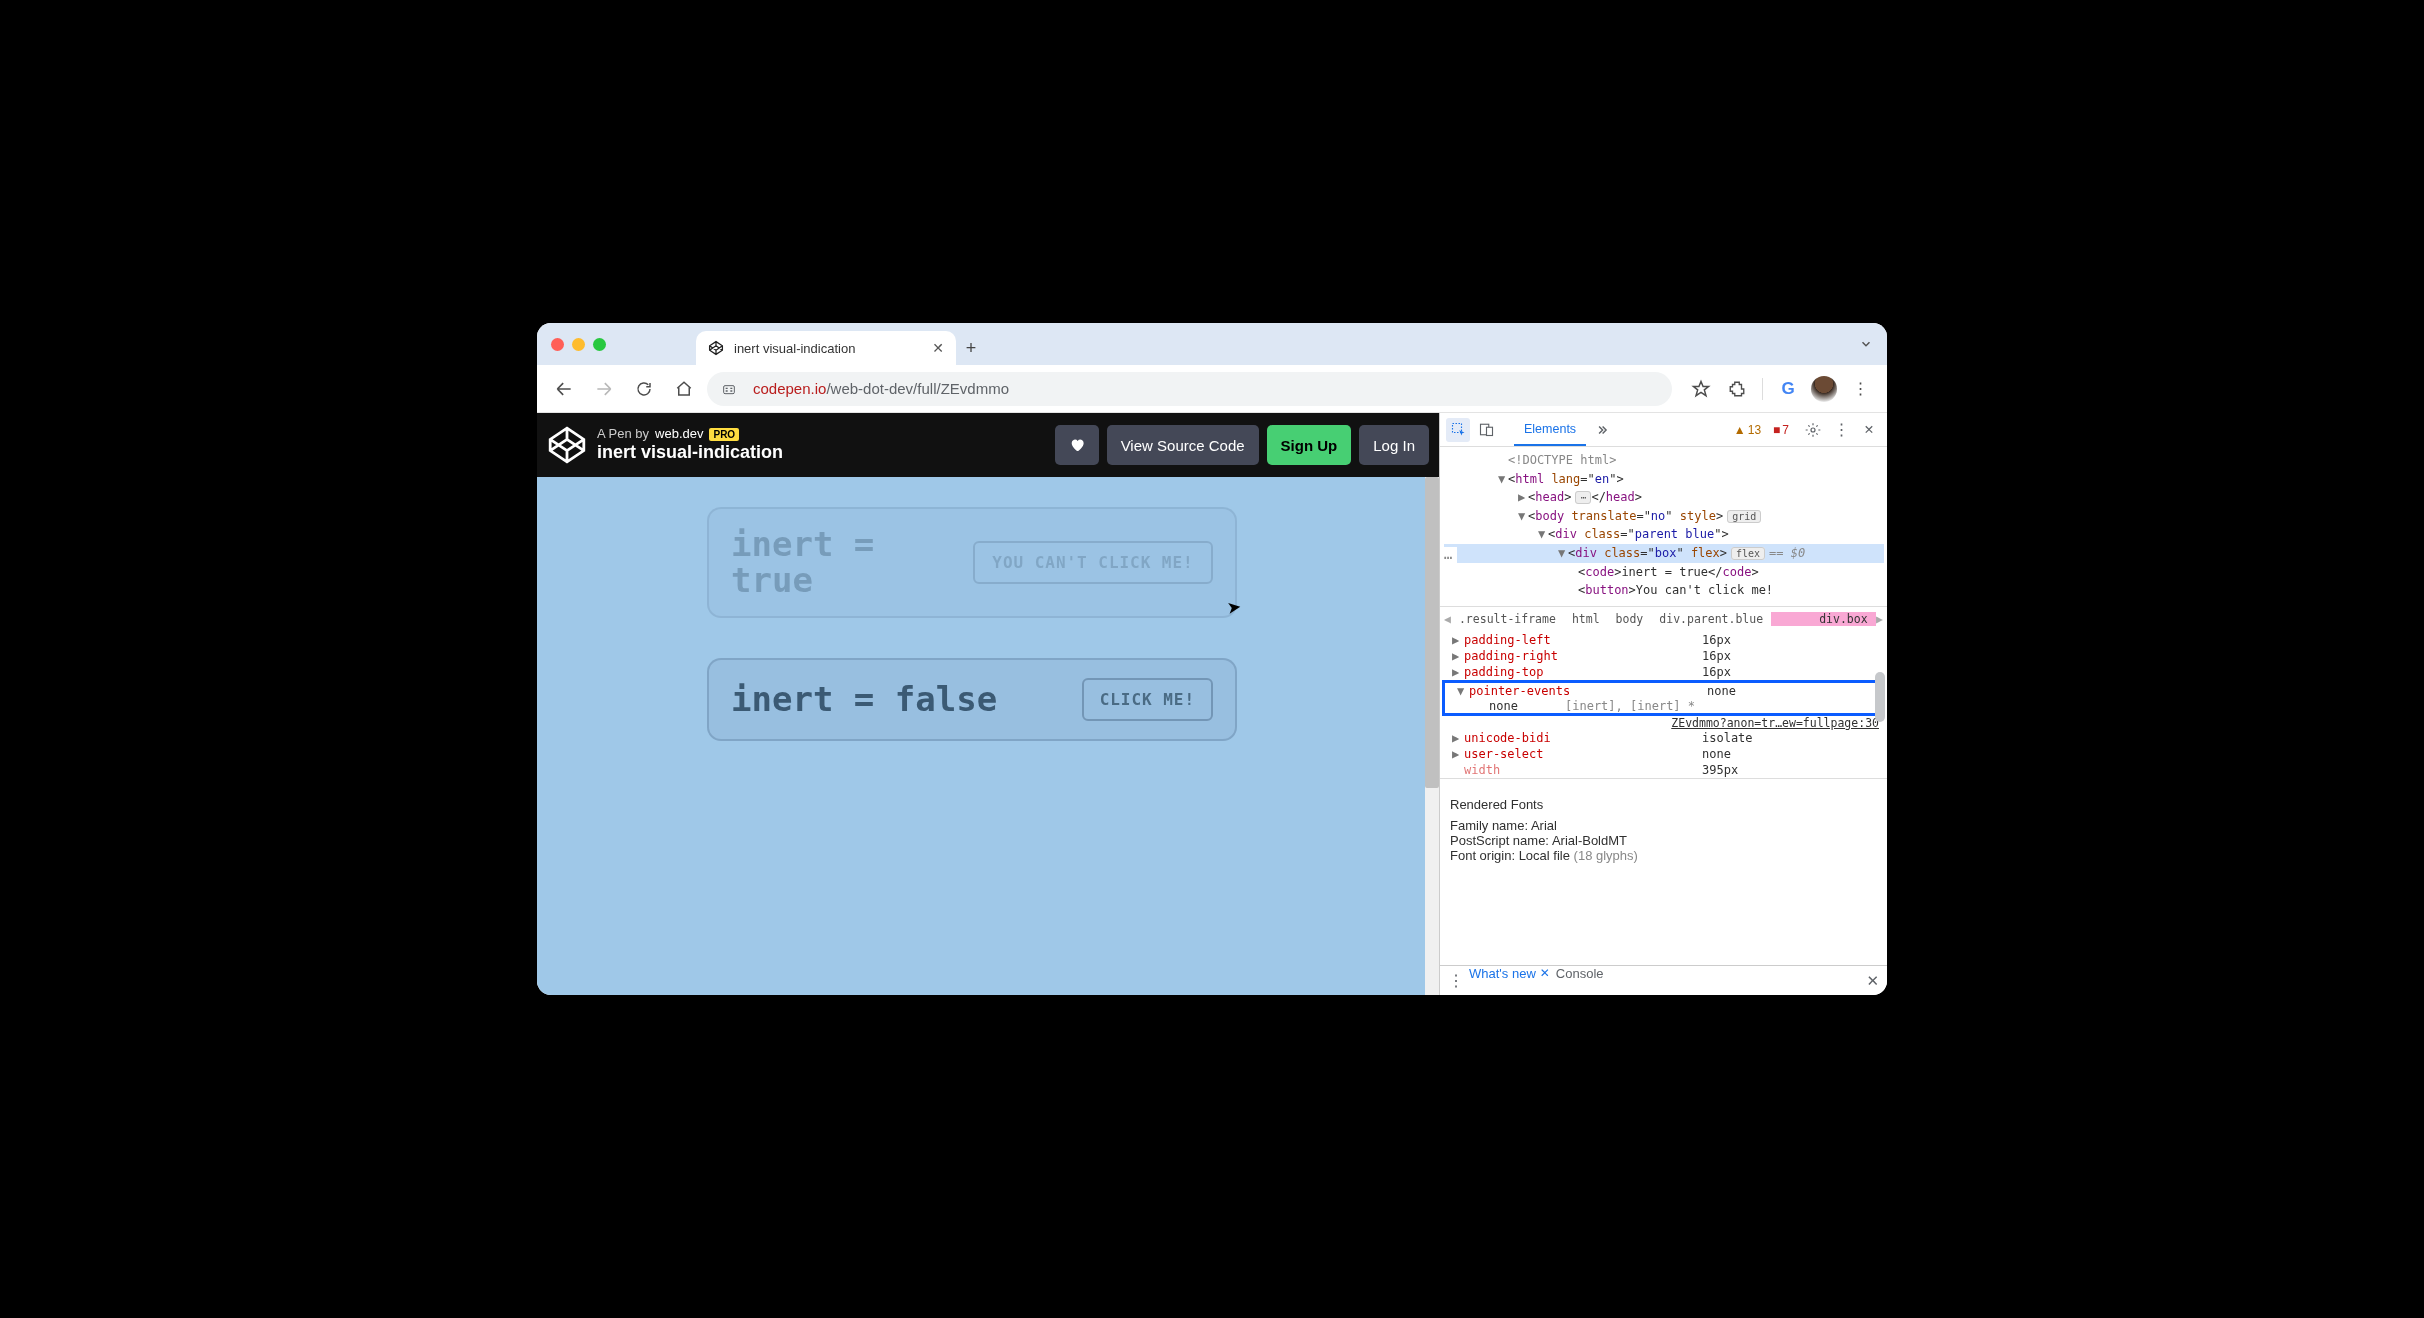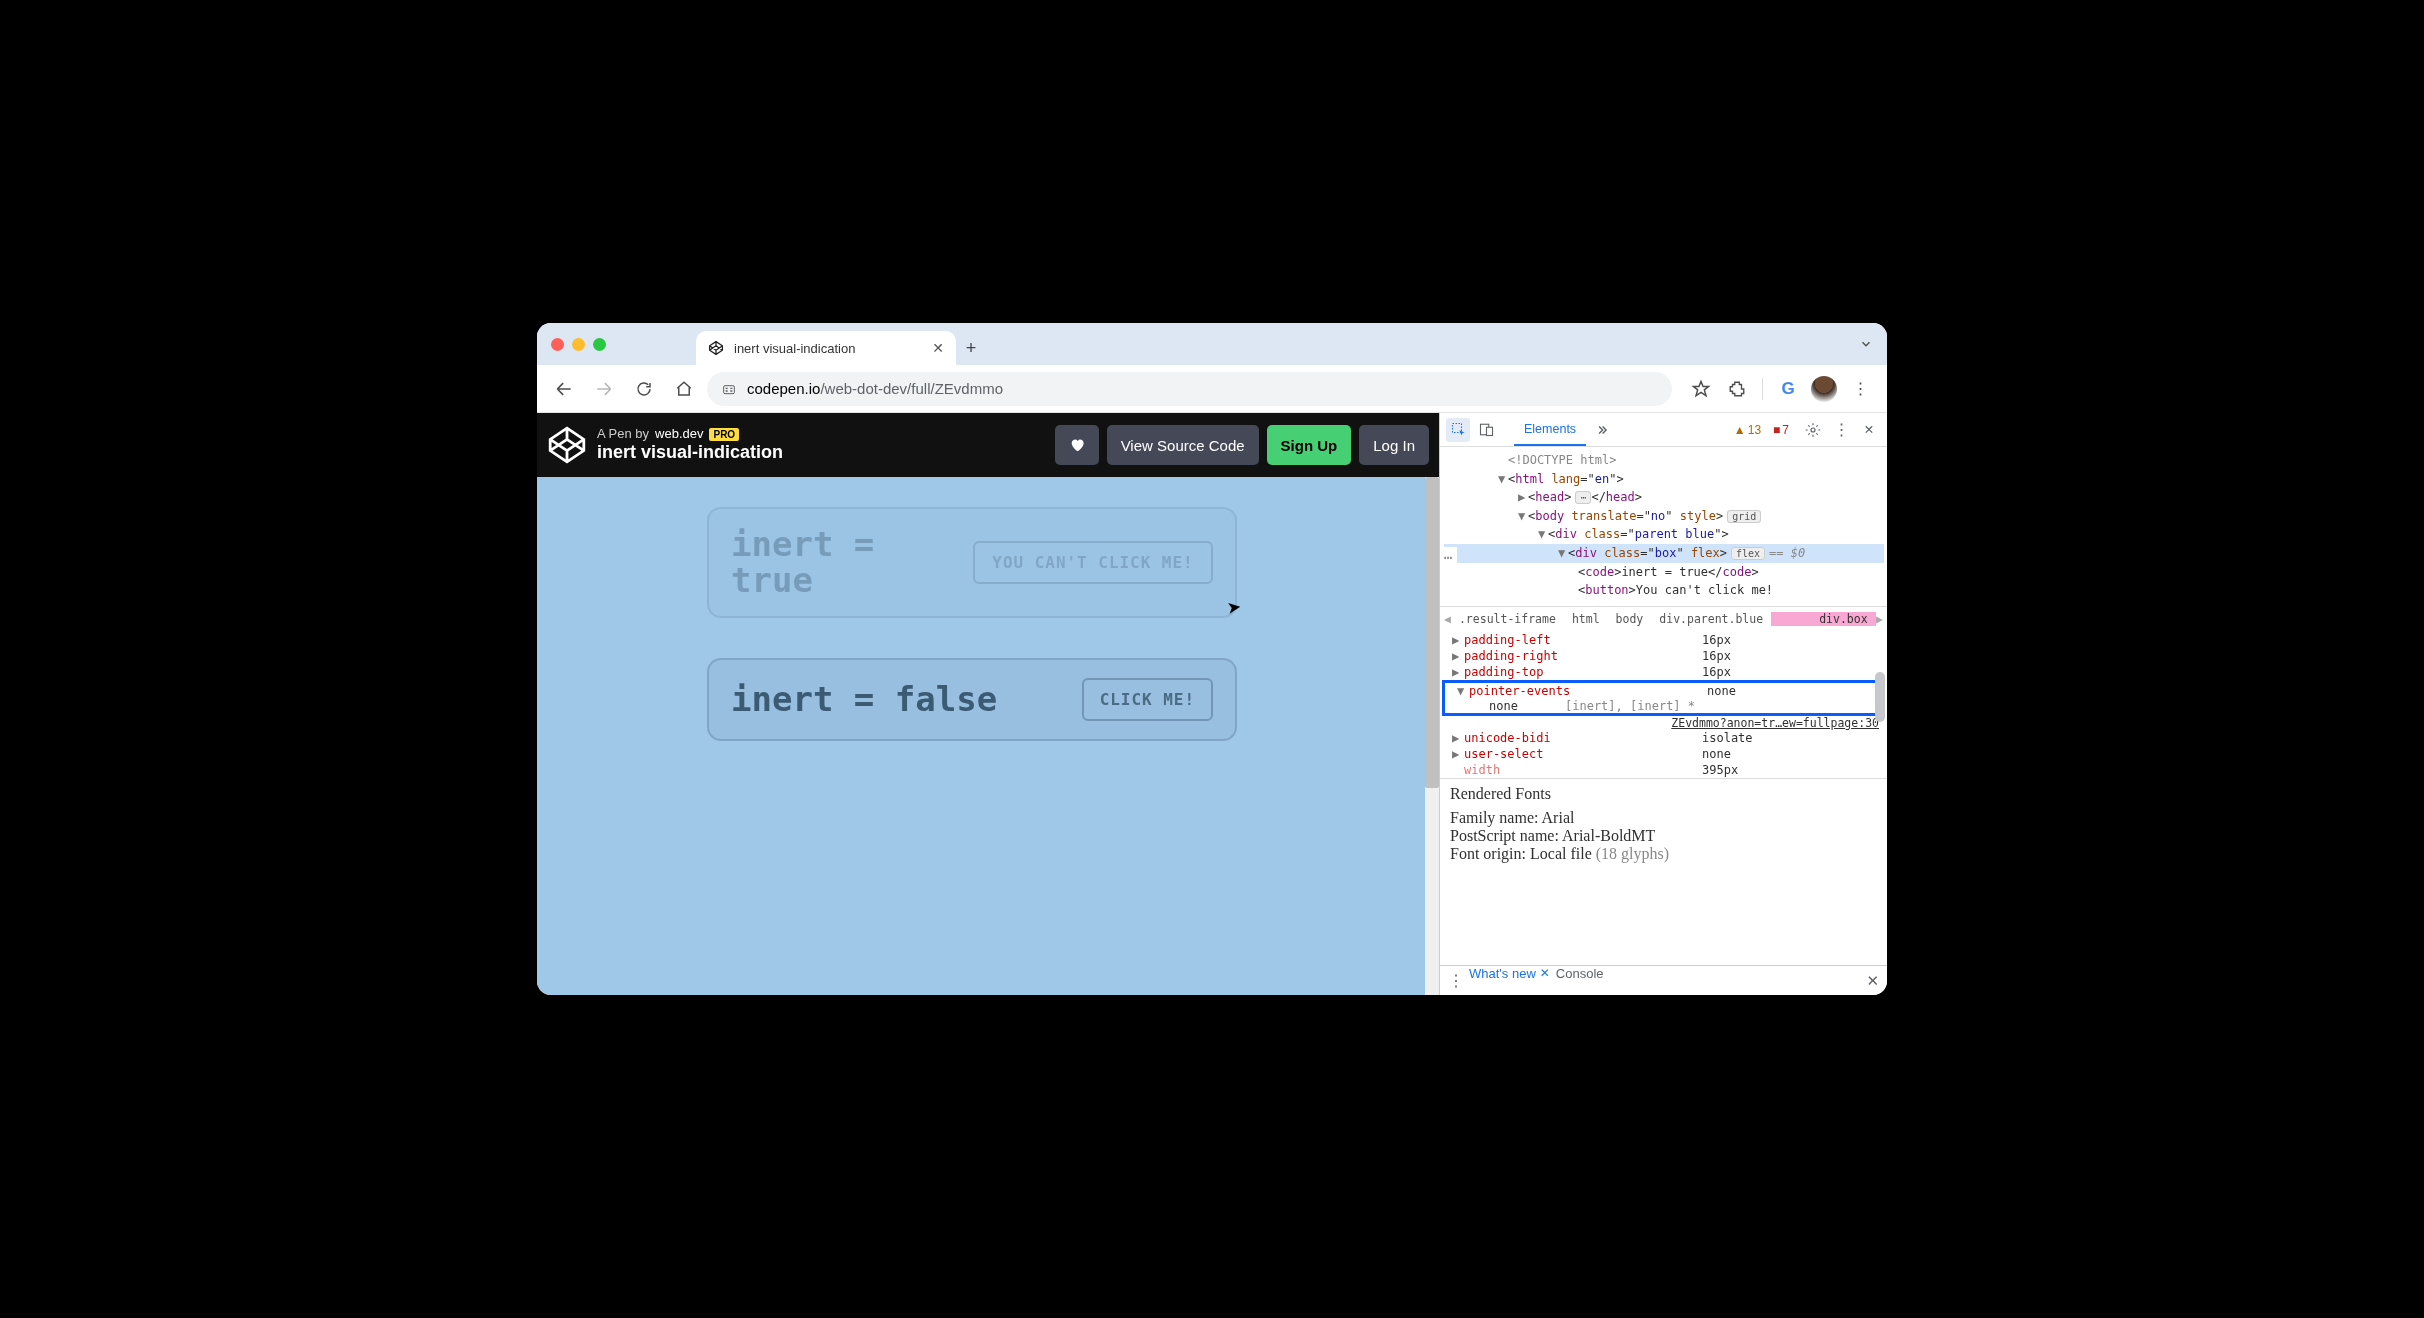--- a/index.html
+++ b/index.html
@@ -69,21 +69,21 @@
     height: 34px;
     background: #f1f3f4;
     border-radius: 17px;
     display: flex;
     align-items: center;
     padding: 0 14px;
     gap: 10px;
     font-size: 15px;
     color: #5f6368;
   }
-  .addrbar .domain { color: #000000; }
+  .addrbar .domain { color: #b91c1c; margin-left: 6px; }
   .tb-right { display:flex; align-items:center; gap:2px; margin-left:6px; }
   .tb-right .tb-btn { color:#4d4d4d; }
   .tb-sep { width:1px; height:22px; background:#ddd; margin:0 6px; }
   .avatar-img { width:26px; height:26px; border-radius:50%; background: radial-gradient(circle at 50% 30%, #6b4a34 40%, #3a2b22 42%, #e8e8e8 80%); }
   
   .content { flex:1; display:flex; min-height:0; }
   .page { flex:1; display:flex; flex-direction:column; min-width:0; position:relative; }
   .devtools { width: 448px; border-left:1px solid #ccc; display:flex; flex-direction:column; background:#fff; font-size:12.5px; min-width:0;}
   
   .cp-header {
@@ -221,24 +221,23 @@
   .crow .v { color:#303030; }
   .crow .tri2 { width:10px; display:inline-block; color:#777; margin-right:2px;}
   .crow.faded .k { color: rgba(200,0,0,.55); }
   .highlight-box { border:3px solid #0b5cff; margin: 0 2px; }
   .subrow { display:flex; padding-left: 44px; font-size:12px; gap: 16px; }
   .subrow .sval { color:#303030; width:60px;}
   .subrow .ssrc { color:#888; }
   .srcline { text-align:right; color:#303030; text-decoration:underline; font-size:11.5px; padding-right:8px; white-space:nowrap; overflow:hidden; text-overflow:clip;}
   .rendered-fonts {
     border-top:1px solid #ddd;
-    padding: 6px 10px 10px;
-    font-size:16px;
+    padding: 18px 10px 10px;
+    font-size:13px;
     color:#303030;
-    font-family:Liberation Serif, serif;
   }
   .rendered-fonts h4 { font-weight:400; margin-bottom:6px;}
   .rendered-fonts .gly { color:#888; }
   
   .drawer {
     border-top:1px solid #ccc;
     height:30px;
     display:flex;
     align-items:center;
     gap: 6px;

